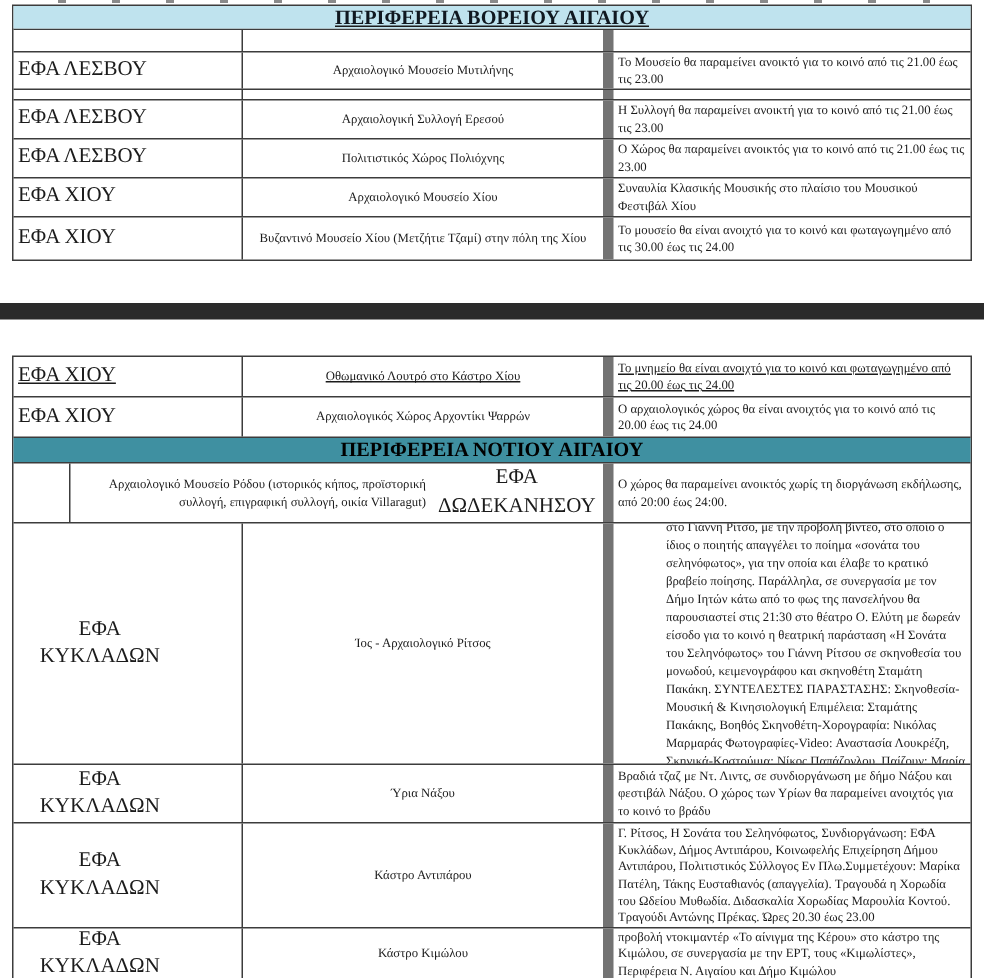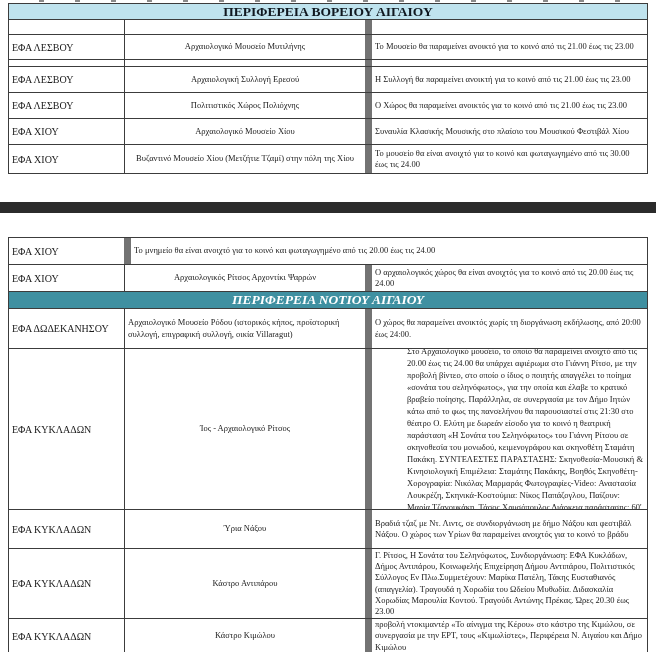--- a/index.html
+++ b/index.html
@@ -1,32 +1,32 @@
 <!DOCTYPE html>
 <html><head>
 <meta charset="utf-8">
 <style>
   html,body{margin:0;padding:0;background:#fff;}
   .page{position:relative;width:656px;height:652px;overflow:hidden;background:#fff;
         font-family:"Liberation Serif","DejaVu Serif",serif;color:#1b1b1b;}
   .tbl{position:absolute;left:8px;width:640px;box-sizing:border-box;
        border:1px solid #3c3c3c;background:#fff;}
   .row{display:flex;box-sizing:border-box;border-top:1px solid #3c3c3c;}
-  .row:first-child{border-top:none;}
+  .row:first-child{border-top:none;text-decoration:underline;}
   .cell{box-sizing:border-box;display:flex;padding:1px 3px;font-size:8.5px;line-height:1.3;
         overflow:hidden;}
-  .c1{width:115px;align-items:center;justify-content:flex-start;font-size:10px;text-align:right;}
+  .c1{width:115px;align-items:center;justify-content:flex-start;font-size:14px;text-align:center;}
   .c2{width:241px;border-left:1px solid #3c3c3c;align-items:center;justify-content:center;
-      text-align:left;}
+      text-align:right;margin-left:37px;}
   .c3{flex:1;border-left:7px solid #737373;align-items:center;justify-content:flex-start;
       text-align:left;}
   .hdr{justify-content:center;align-items:center;text-align:center;font-weight:bold;
        font-size:13.5px;line-height:1;padding:0;}
   .hdr-light{background:#bfe3ee;color:#101820;}
-  .hdr-teal{background:#3f90a1;color:#ffffff;font-style:italic;}
+  .hdr-teal{background:#3f90a1;color:#000000;}
   .divider{position:absolute;left:0;width:656px;height:11px;background:#2b2b2b;}
   .top-sliver{position:absolute;left:8px;top:0;width:640px;height:3px;background:#fff;
       background-image:repeating-linear-gradient(90deg,transparent 0 31px,#8a8a8a 31px 36px);
       background-size:100% 2px;background-repeat:no-repeat;background-position:0 0;}
   .dense{line-height:1.42;padding-left:35px;}
 </style>
 </head>
 <body>
 
 <div class="page">
@@ -72,33 +72,34 @@
       <div class="cell c2">Βυζαντινό Μουσείο Χίου (Μετζήτιε Τζαμί) στην πόλη της Χίου</div>
       <div class="cell c3">Το μουσείο θα είναι ανοιχτό για το κοινό και φωταγωγημένο από τις 30.00 έως τις 24.00</div>
     </div>
   </div>
 
   <div class="divider" style="top:202px;"></div>
 
   <div class="tbl" style="top:237px;">
     <div class="row" style="height:26px;">
       <div class="cell c1">ΕΦΑ ΧΙΟΥ</div>
+      <div class="cell c2">Οθωμανικό Λουτρό στο Κάστρο Χίου</div>
       <div class="cell c3">Το μνημείο θα είναι ανοιχτό για το κοινό και φωταγωγημένο από τις 20.00 έως τις 24.00</div>
     </div>
     <div class="row" style="height:27px;">
       <div class="cell c1">ΕΦΑ ΧΙΟΥ</div>
-      <div class="cell c2">Αρχαιολογικός Ρίτσος Αρχοντίκι Ψαρρών</div>
+      <div class="cell c2">Αρχαιολογικός Χώρος Αρχοντίκι Ψαρρών</div>
       <div class="cell c3">Ο αρχαιολογικός χώρος θα είναι ανοιχτός για το κοινό από τις 20.00 έως τις 24.00</div>
     </div>
     <div class="row" style="height:17px;">
       <div class="cell hdr hdr-teal" style="flex:1;">ΠΕΡΙΦΕΡΕΙΑ ΝΟΤΙΟΥ ΑΙΓΑΙΟΥ</div>
     </div>
     <div class="row" style="height:40px;">
+      <div class="cell c2">Αρχαιολογικό Μουσείο Ρόδου (ιστορικός κήπος, προϊστορική συλλογή, επιγραφική συλλογή, οικία Villaragut)</div>
       <div class="cell c1">ΕΦΑ ΔΩΔΕΚΑΝΗΣΟΥ</div>
-      <div class="cell c2">Αρχαιολογικό Μουσείο Ρόδου (ιστορικός κήπος, προϊστορική συλλογή, επιγραφική συλλογή, οικία Villaragut)</div>
       <div class="cell c3">Ο χώρος θα παραμείνει ανοικτός χωρίς τη διοργάνωση εκδήλωσης, από 20:00 έως 24:00.</div>
     </div>
     <div class="row" style="height:161px;">
       <div class="cell c1">ΕΦΑ ΚΥΚΛΑΔΩΝ</div>
       <div class="cell c2">Ίος - Αρχαιολογικό Ρίτσος</div>
       <div class="cell c3 dense">Στο Αρχαιολογικό μουσείο, το οποίο θα παραμείνει ανοιχτό από τις 20.00 έως τις 24.00 θα υπάρχει αφιέρωμα στο Γιάννη Ρίτσο, με την προβολή βίντεο, στο οποίο ο ίδιος ο ποιητής απαγγέλει το ποίημα «σονάτα του σεληνόφωτος», για την οποία και έλαβε το κρατικό βραβείο ποίησης. Παράλληλα, σε συνεργασία με τον Δήμο Ιητών κάτω από το φως της πανσελήνου θα παρουσιαστεί στις 21:30 στο θέατρο Ο. Ελύτη με δωρεάν είσοδο για το κοινό η θεατρική παράσταση «Η Σονάτα του Σεληνόφωτος» του Γιάννη Ρίτσου σε σκηνοθεσία του μονωδού, κειμενογράφου και σκηνοθέτη Σταμάτη Πακάκη. ΣΥΝΤΕΛΕΣΤΕΣ ΠΑΡΑΣΤΑΣΗΣ: Σκηνοθεσία-Μουσική &amp; Κινησιολογική Επιμέλεια: Σταμάτης Πακάκης, Βοηθός Σκηνοθέτη-Χορογραφία: Νικόλας Μαρμαράς Φωτογραφίες-Video: Αναστασία Λουκρέζη, Σκηνικά-Κοστούμια: Νίκος Παπάζογλου, Παίζουν: Μαρία Τζανουκάκη, Τάσος Χρυσόπουλος Διάρκεια παράστασης: 60'.</div>
     </div>
     <div class="row" style="height:39px;">
       <div class="cell c1">ΕΦΑ ΚΥΚΛΑΔΩΝ</div>
       <div class="cell c2">Ύρια Νάξου</div>

